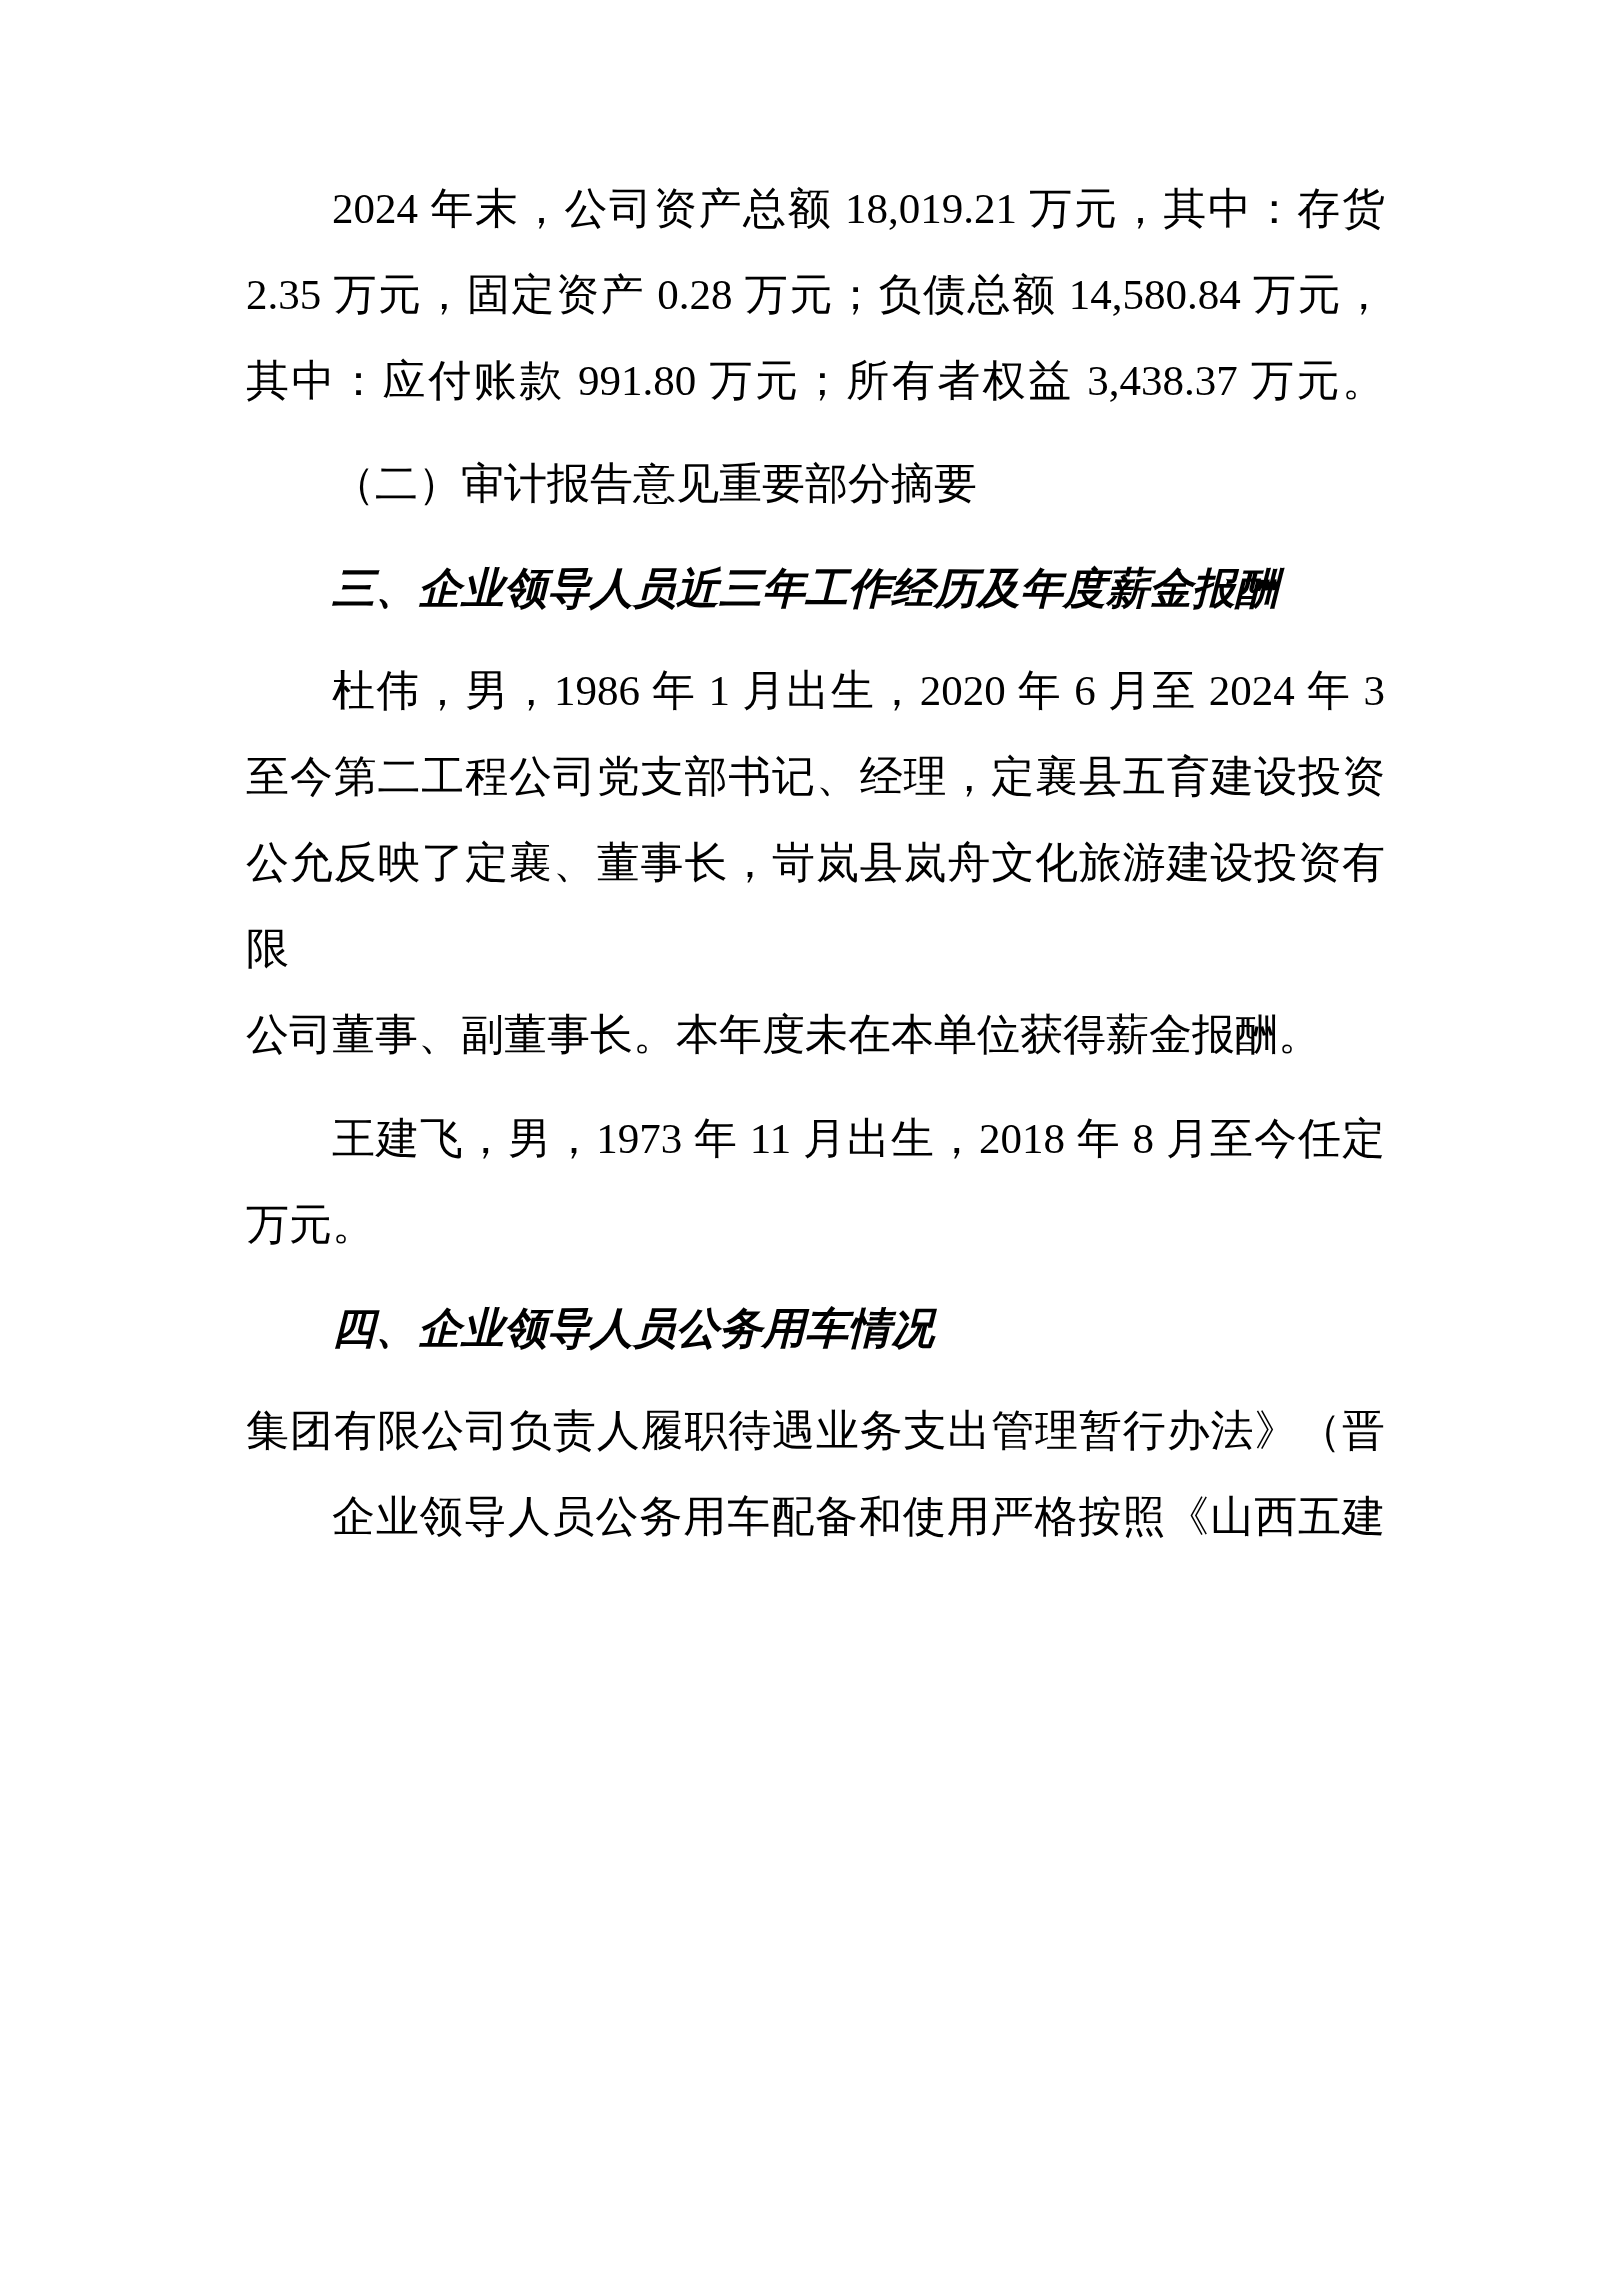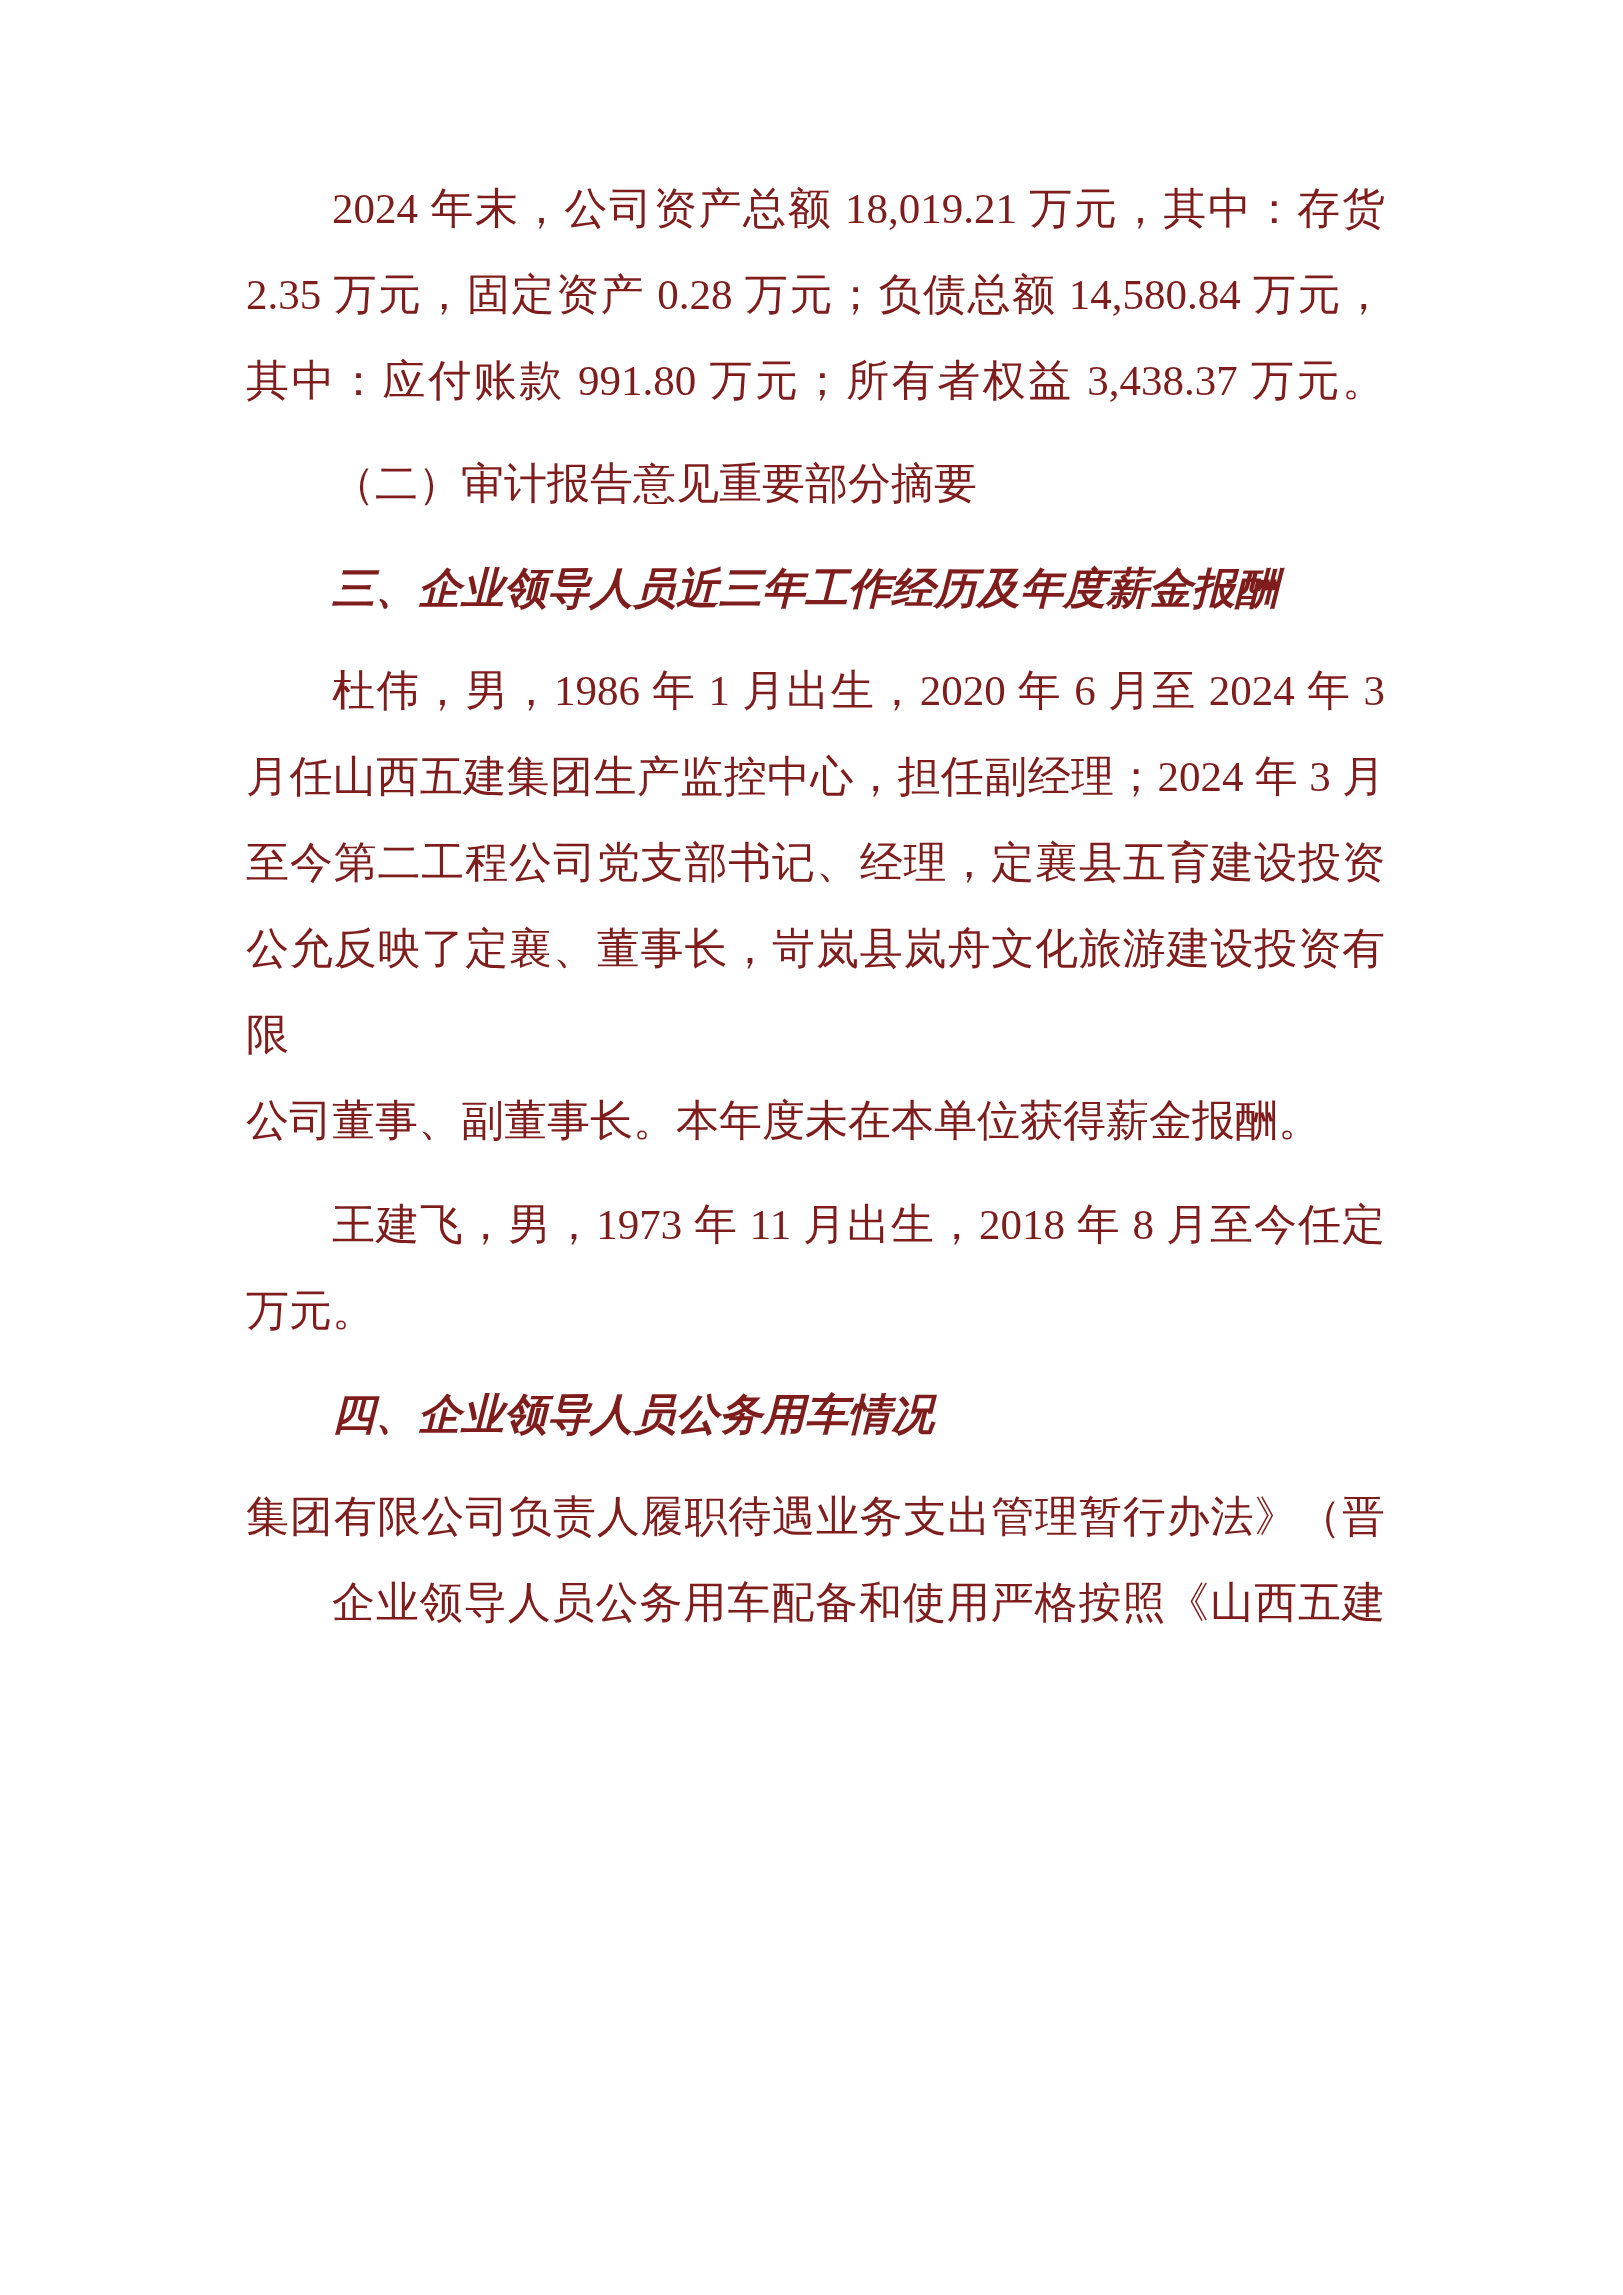--- a/index.html
+++ b/index.html
@@ -6,21 +6,21 @@
     margin: 0;
     padding: 0;
     background: #ffffff;
   }
   .page {
     position: relative;
     width: 1623px;
     height: 2295px;
     box-sizing: border-box;
     background: #ffffff;
-    color: #7f1d1d;
+    color: #000000;
     padding: 166px 238px 7px 246px;
     font-family: "Liberation Serif", "DejaVu Serif", serif;
     overflow: hidden;
   }
   .block {
     margin: 0 0 17.4px 0;
   }
   .line {
     font-size: 43px;
     line-height: 86px;
@@ -57,21 +57,20 @@
     <div class="line ind">（二）审计报告意见重要部分摘要</div>
   </div>
 
 
   <div class="block heading">
     <div class="line ind">三、企业领导人员近三年工作经历及年度薪金报酬</div>
   </div>
 
   <div class="block">
     <div class="line f ind">杜伟，男，1986 年 1 月出生，2020 年 6 月至 2024 年 3</div>
-    <div class="line f">月任山西五建集团生产监控中心，担任副经理；2024 年 3 月</div>
     <div class="line f">至今第二工程公司党支部书记、经理，定襄县五育建设投资</div>
     <div class="line f">公允反映了定襄、董事长，岢岚县岚舟文化旅游建设投资有限</div>
     <div class="line">公司董事、副董事长。本年度未在本单位获得薪金报酬。</div>
   </div>
 
   <div class="block">
     <div class="line f ind">王建飞，男，1973 年 11 月出生，2018 年 8 月至今任定</div>
     <div class="line">万元。</div>
   </div>
 

